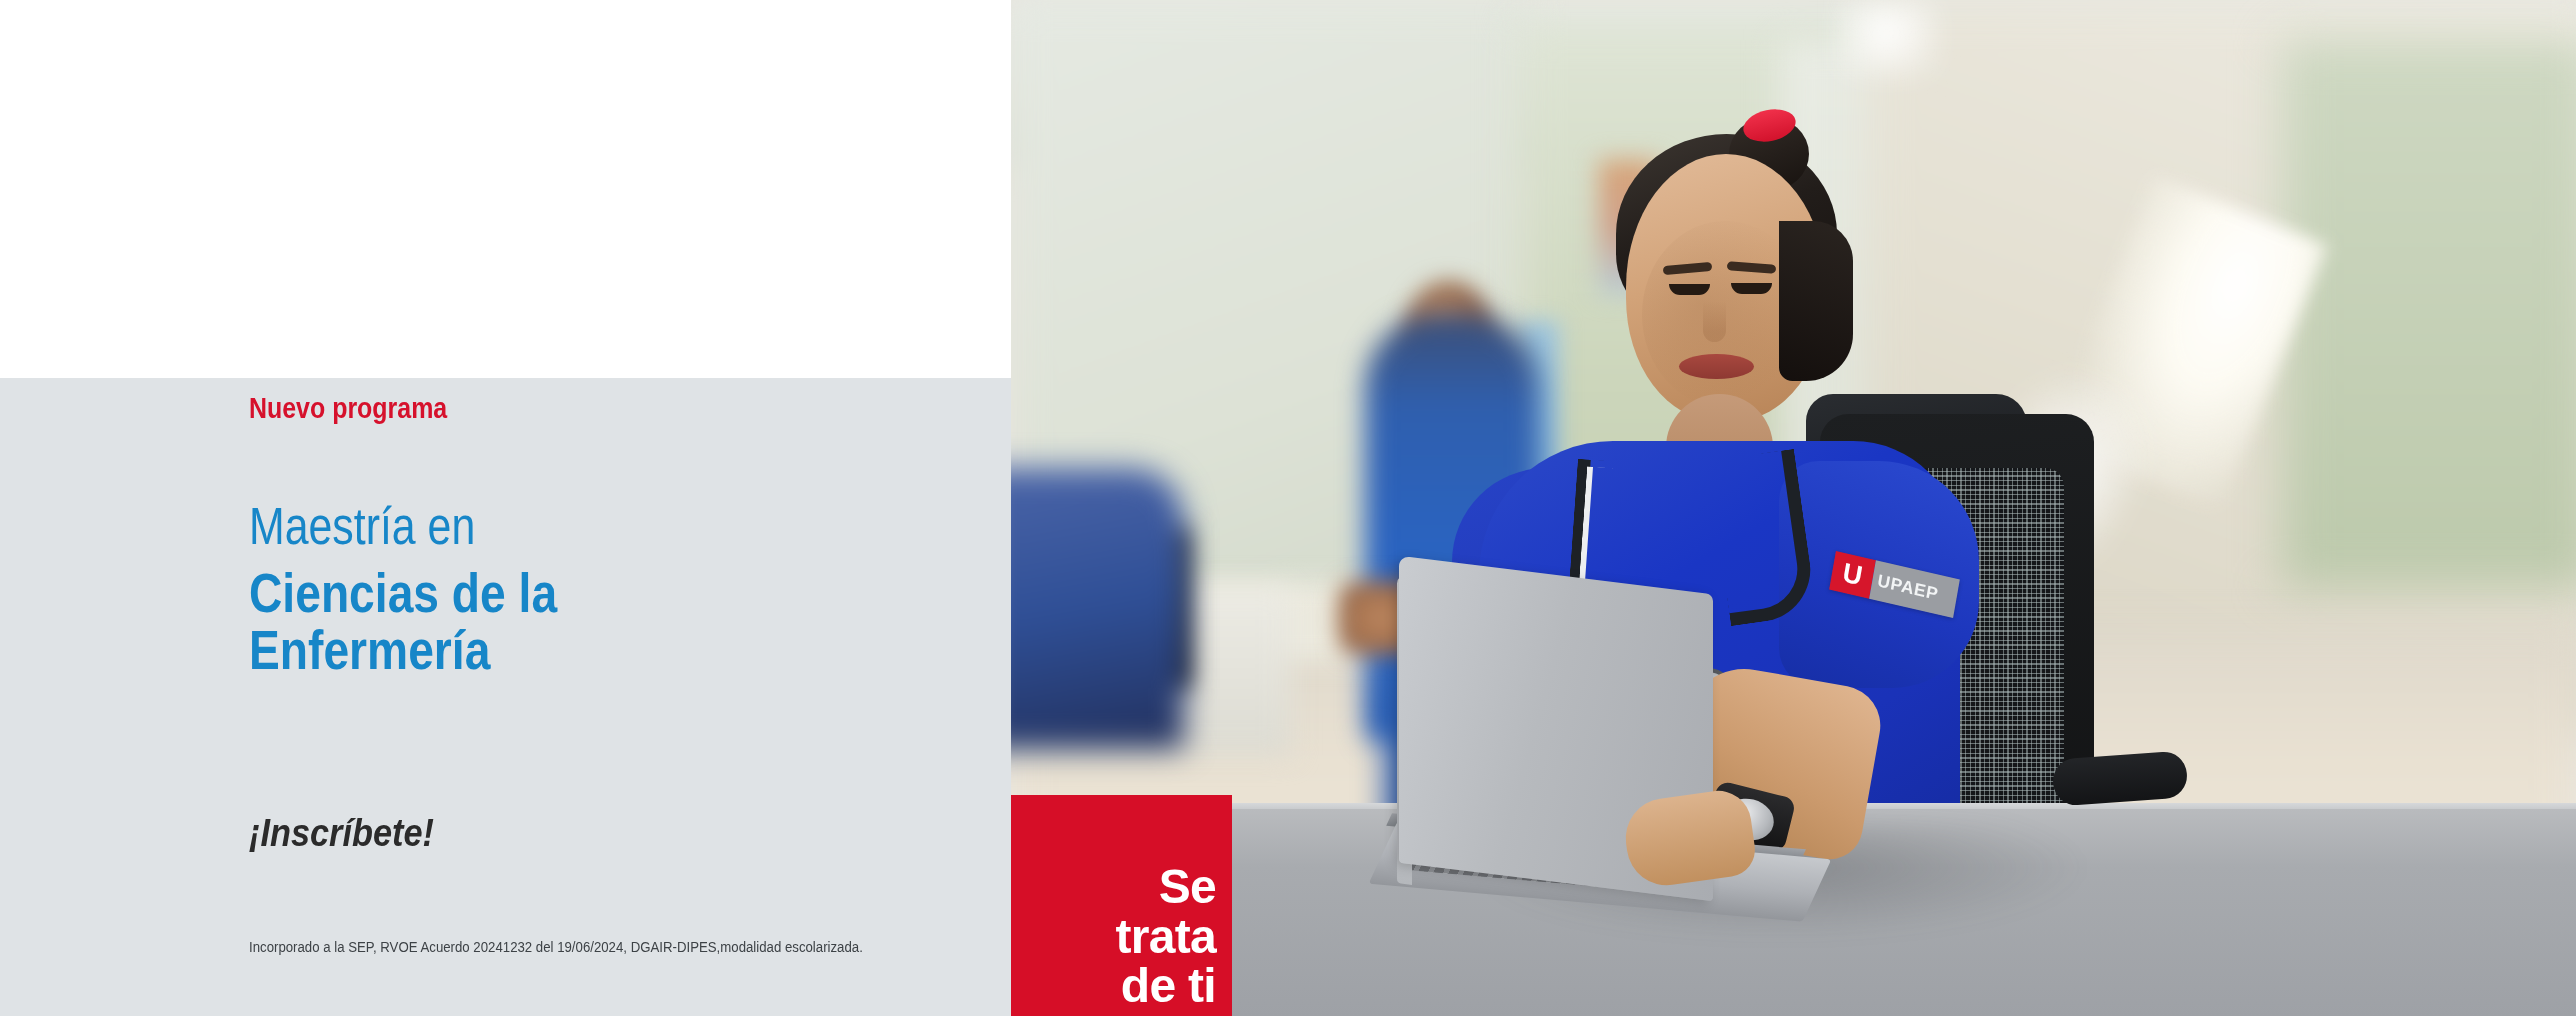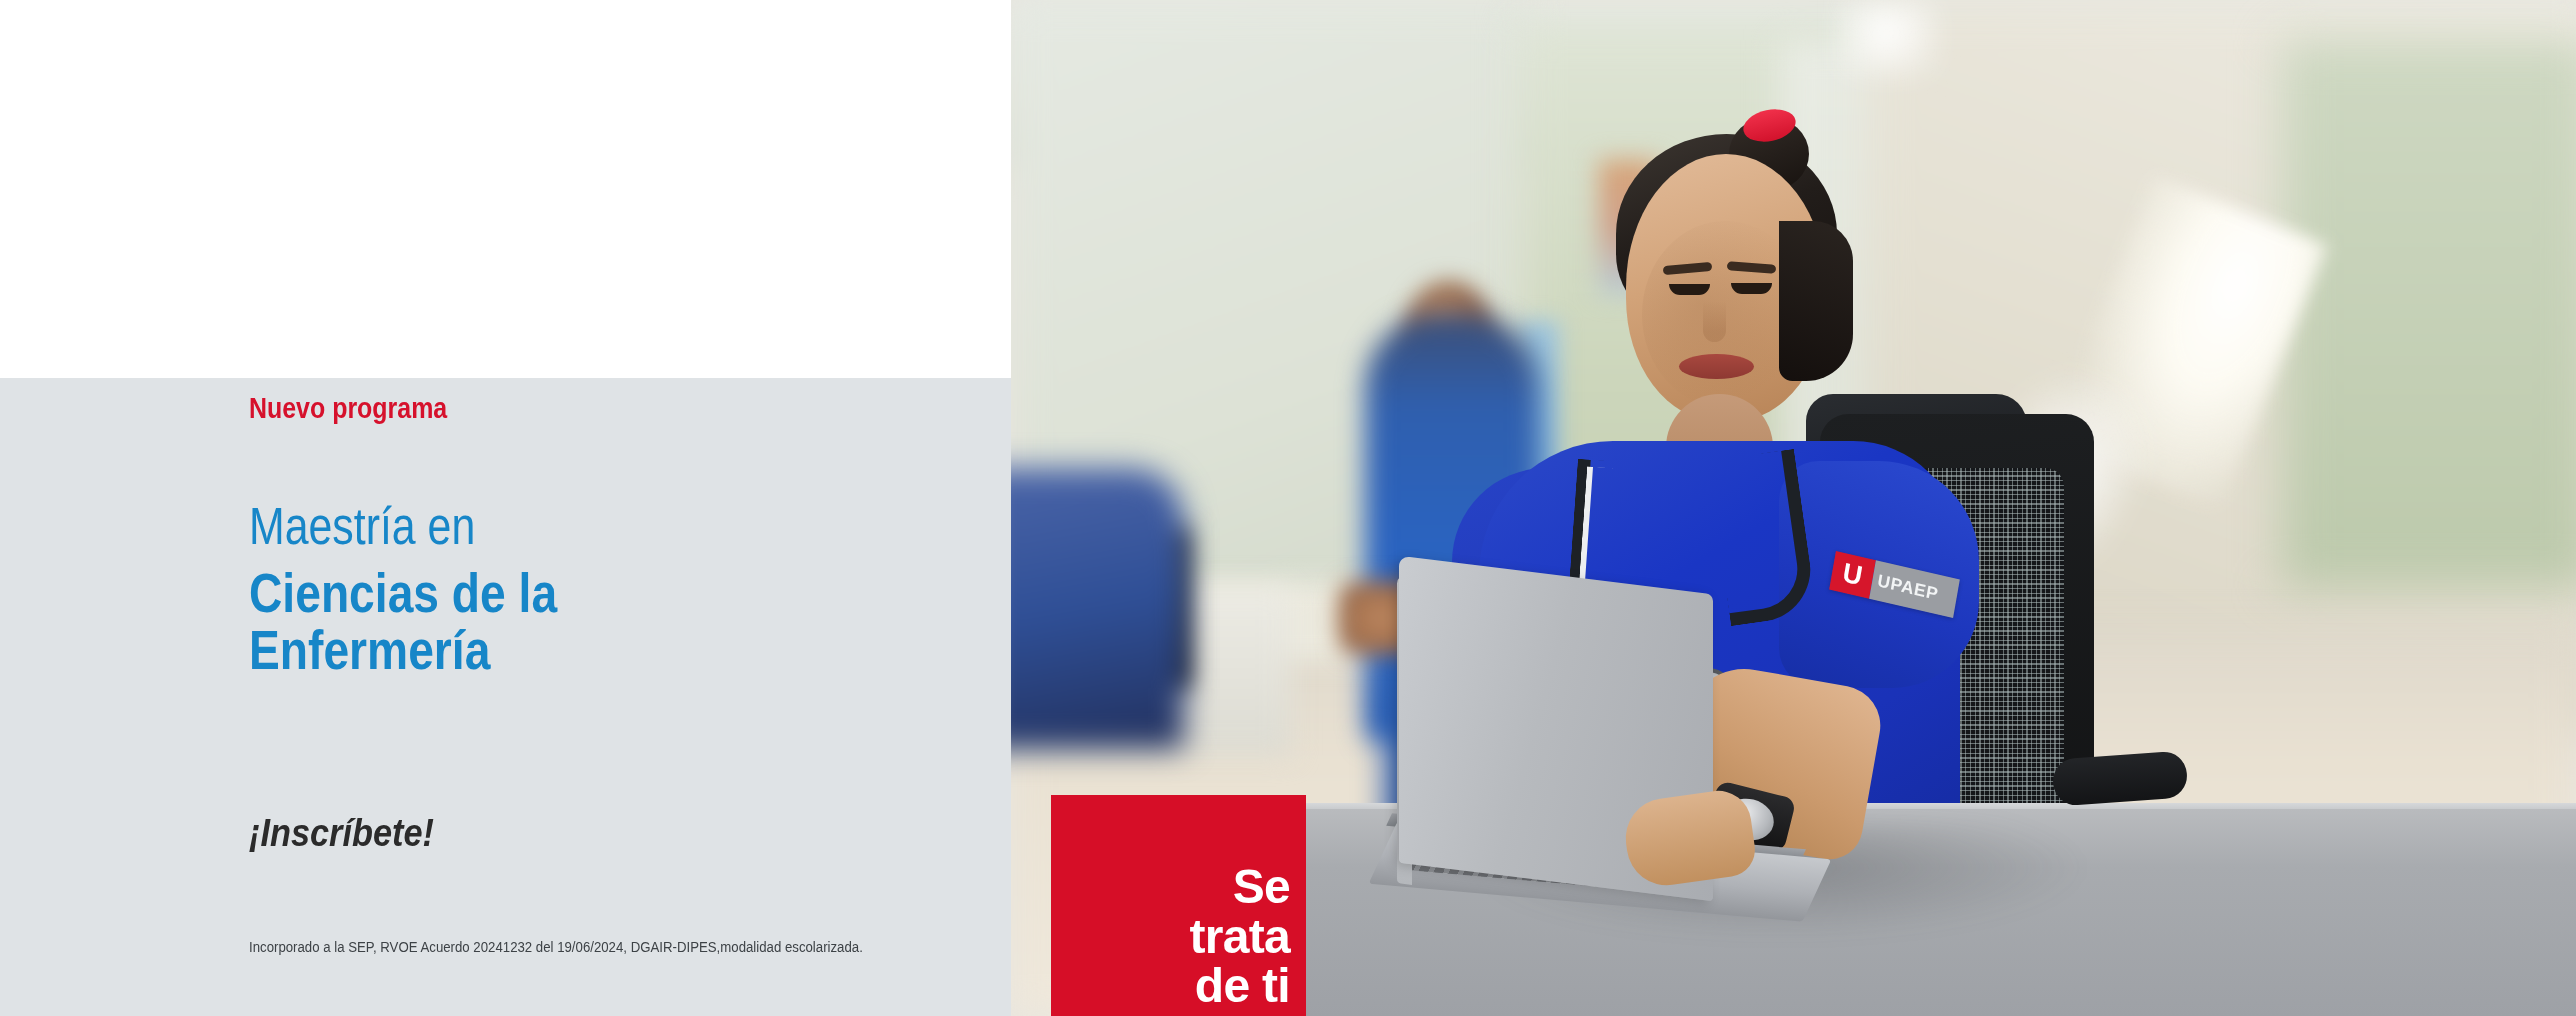--- a/index.html
+++ b/index.html
@@ -417,23 +417,22 @@
     color:#3d4246;
     font-size:14.7px;
     font-family:"Liberation Sans Narrow","Liberation Sans", sans-serif;
     transform:scaleX(0.90); transform-origin:left top;
     white-space:nowrap;
   }
 
   
   .slogan-box {
     position:absolute; left:1011px; top:795px;
-    width:255px; height:221px;
+    width:221px; height:221px;
     background:#d60e27;
-    margin-left:40px;
   }
   .slogan-text {
     position:absolute; right:16px; bottom:5.3px;
     text-align:right;
     color:#ffffff;
     font-weight:bold;
     font-size:48px;
     line-height:1.03;
     font-family:"Liberation Sans", sans-serif;
     letter-spacing:-0.7px;

